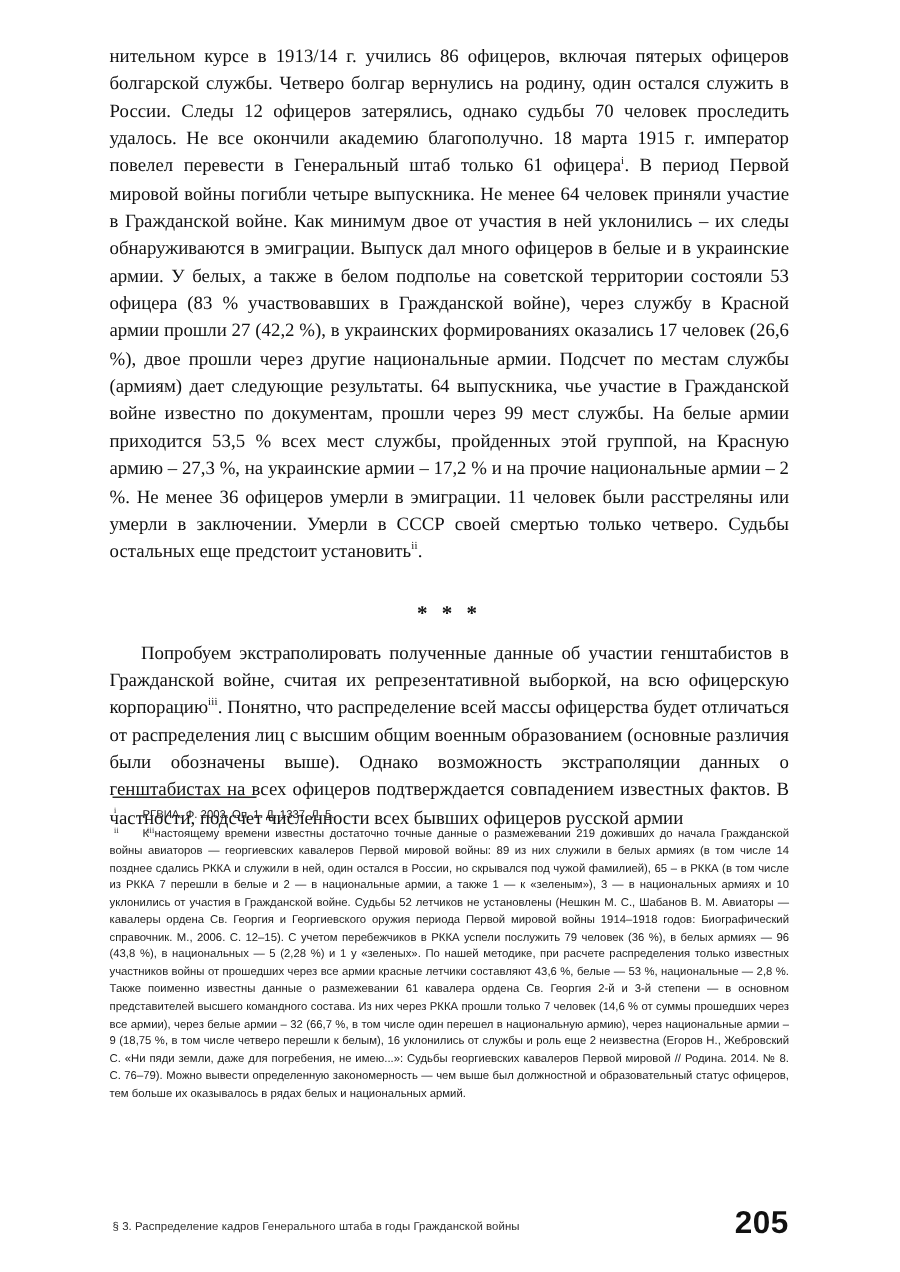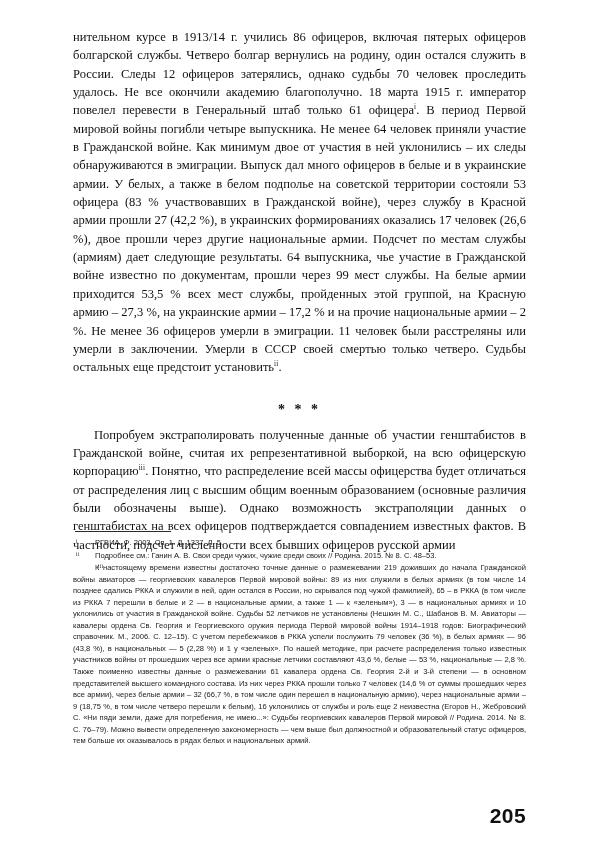--- a/index.html
+++ b/index.html
@@ -168,25 +168,26 @@
   </div>
 
   <div class="footnotes">
     <div class="fn-rule"></div>
 
     <div class="fn-item">
       <span class="fn-marker">i</span><span>РГВИА. Ф. 2003. Оп. 1. Д. 1337. Л. 5.</span>
     </div>
 
     <div class="fn-item">
-      <span class="fn-marker">ii</span><span>Подробнее см.: Ганин А. В. Свои среди чужих, чужие среди своих // Родина. 2015. № 8. С. 48–53.</span>
+      <span class="fn-marker">ii</span>
     </div>
 
     <div class="fn-item multi">
       <span class="fn-marker">iii</span><span>К настоящему времени известны достаточно точные данные о размежевании 219 доживших до начала Гражданской войны авиаторов — георгиевских кавалеров Первой мировой войны: 89 из них служили в белых армиях (в том числе 14 позднее сдались РККА и служили в ней, один остался в России, но скрывался под чужой фамилией), 65 – в РККА (в том числе из РККА 7 перешли в белые и 2 — в национальные армии, а также 1 — к «зеленым»), 3 — в национальных армиях и 10 уклонились от участия в Гражданской войне. Судьбы 52 летчиков не установлены (Нешкин М. С., Шабанов В. М. Авиаторы — кавалеры ордена Св. Георгия и Георгиевского оружия периода Первой мировой войны 1914–1918 годов: Биографический справочник. М., 2006. С. 12–15). С учетом перебежчиков в РККА успели послужить 79 человек (36 %), в белых армиях — 96 (43,8 %), в национальных — 5 (2,28 %) и 1 у «зеленых». По нашей методике, при расчете распределения только известных участников войны от прошедших через все армии красные летчики составляют 43,6 %, белые — 53 %, национальные — 2,8 %. Также поименно известны данные о размежевании 61 кавалера ордена Св. Георгия 2-й и 3-й степени — в основном представителей высшего командного состава. Из них через РККА прошли только 7 человек (14,6 % от суммы прошедших через все армии), через белые армии – 32 (66,7 %, в том числе один перешел в национальную армию), через национальные армии – 9 (18,75 %, в том числе четверо перешли к белым), 16 уклонились от службы и роль еще 2 неизвестна (Егоров Н., Жебровский С. «Ни пяди земли, даже для погребения, не имею...»: Судьбы георгиевских кавалеров Первой мировой // Родина. 2014. № 8. С. 76–79). Можно вывести определенную закономерность — чем выше был должностной и образовательный статус офицеров, тем больше их оказывалось в рядах белых и национальных армий.</span>
     </div>
   </div>
 
   <div class="footer">
+    <div class="running-head">§ 3. Распределение кадров Генерального штаба в годы Гражданской войны</div>
     <div class="page-number">205</div>
   </div>
 
 </div>
 
 </body></html>

